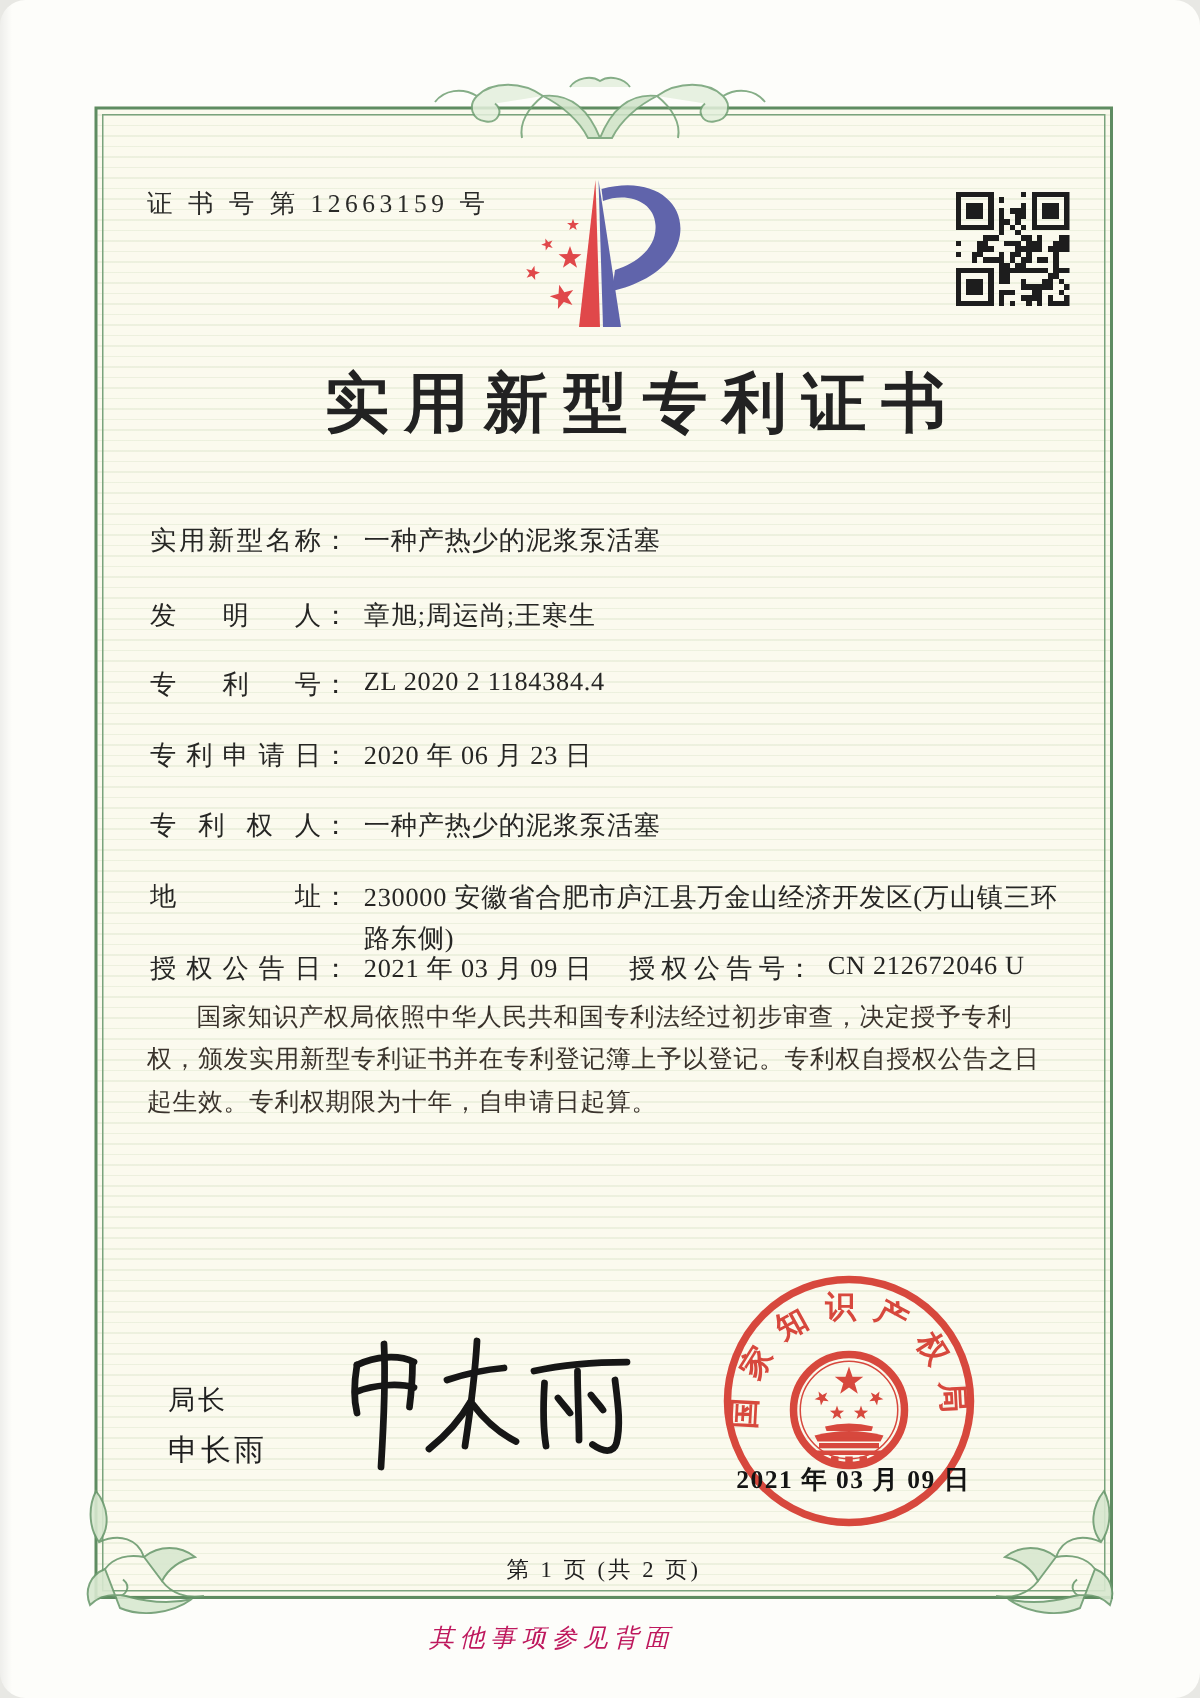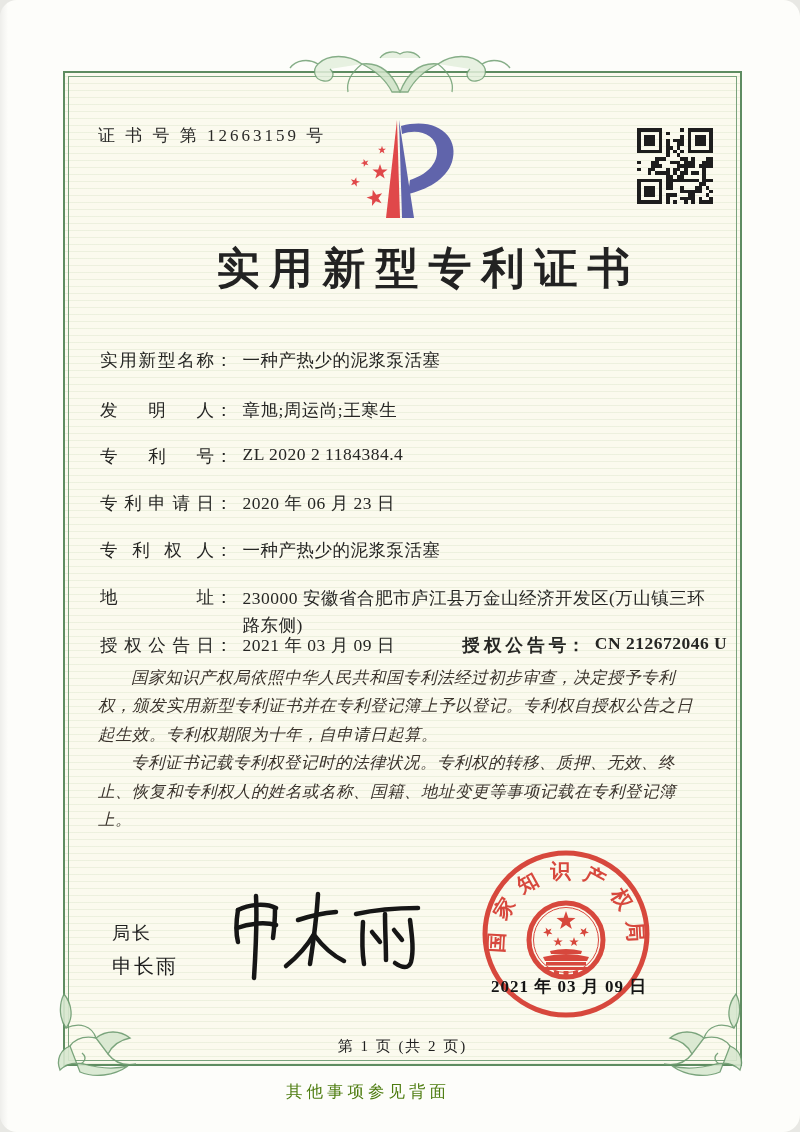--- a/index.html
+++ b/index.html
@@ -21,37 +21,37 @@
   .logo{position:absolute;left:338px;top:114px;}
   .qr{position:absolute;left:637px;top:128px;width:76px;height:76px;}
   .title{position:absolute;left:63px;top:240px;width:731px;margin:0;text-align:center;
         font-size:43px;font-weight:700;letter-spacing:10px;color:#222;}
   
   .frow{position:absolute;left:100px;font-size:17.5px;white-space:nowrap;color:#262624;}
   .flabel{display:inline-block;width:114px;text-align:justify;text-align-last:justify;vertical-align:top;}
   .fcolon{margin:0 10px 0 1px;vertical-align:top;}
   .fvalue{letter-spacing:0.5px;vertical-align:top;}
   .frow-address .fvalue{display:inline-block;width:478px;white-space:normal;line-height:1.55;}
-  .fgroup2{margin-left:63px;display:inline-block;font-weight:bold;}
+  .fgroup2{margin-left:20px;display:inline-block;}
   .fgroup2 .flabel{width:104px;}
   
-  .paras{position:absolute;left:98px;top:664px;width:608px;font-size:16.5px;font-style:italic;
+  .paras{position:absolute;left:98px;top:664px;width:608px;font-size:16.5px;
         line-height:1.72;letter-spacing:0.5px;color:#3a332c;}
   .paras p{margin:0;text-indent:2em;}
   
   .sig-title{position:absolute;left:112px;top:921px;font-size:18px;letter-spacing:2px;}
   .sig-name{position:absolute;left:112px;top:953px;font-size:20px;letter-spacing:2px;}
   .signature{position:absolute;left:222px;top:886px;}
   .seal{position:absolute;left:480px;top:848px;}
   .seal-date{position:absolute;left:486px;top:975px;width:166px;text-align:center;
         font-size:17px;font-weight:700;letter-spacing:1px;color:#141414;}
   
   .page-info{position:absolute;left:63px;top:1037px;width:679px;text-align:center;font-size:15px;letter-spacing:2px;}
   .back-note{position:absolute;left:0;top:1081px;width:736px;text-align:center;font-size:16.5px;
-        letter-spacing:4px;color:#4d7c0f;}
+        font-style:italic;letter-spacing:4px;color:#be185d;}
 </style>
 </head>
 <body>
 
 <div class="page">
 
   <svg width="0" height="0" style="position:absolute" aria-hidden="true">
     <defs>
       <path id="st" d="M0,-10 L2.35,-3.24 L9.51,-3.09 L3.8,1.24 L5.88,8.09 L0,4 L-5.88,8.09 L-3.8,1.24 L-9.51,-3.09 L-2.35,-3.24 Z"></path>
     </defs>
@@ -358,21 +358,20 @@
     <span>
       <span class="flabel">授权公告日</span><span class="fcolon">：</span><span class="fvalue">2021 年 03 月 09 日</span>
     </span>
     <span class="fgroup2">
       <span class="flabel">授权公告号</span><span class="fcolon">：</span><span class="fvalue">CN 212672046 U</span>
     </span>
   </div>
 
   <div class="paras">
     <p>国家知识产权局依照中华人民共和国专利法经过初步审查，决定授予专利权，颁发实用新型专利证书并在专利登记簿上予以登记。专利权自授权公告之日起生效。专利权期限为十年，自申请日起算。</p>
-    <p>专利证书记载专利权登记时的法律状况。专利权的转移、质押、无效、终止、恢复和专利权人的姓名或名称、国籍、地址变更等事项记载在专利登记簿上。</p>
   </div>
 
   <div class="sig-title">局长</div>
   <div class="sig-name">申长雨</div>
 
   <svg class="signature" width="210" height="100" viewBox="0 0 210 100">
     <g fill="none" stroke="#161616" stroke-width="4.5" stroke-linecap="round">
       <path d="M34,10 C35,30 34,60 32,92"></path>
       <path d="M16,24 C28,18 44,17 54,22"></path>
       <path d="M15,42 C28,37 44,36 54,39"></path>

